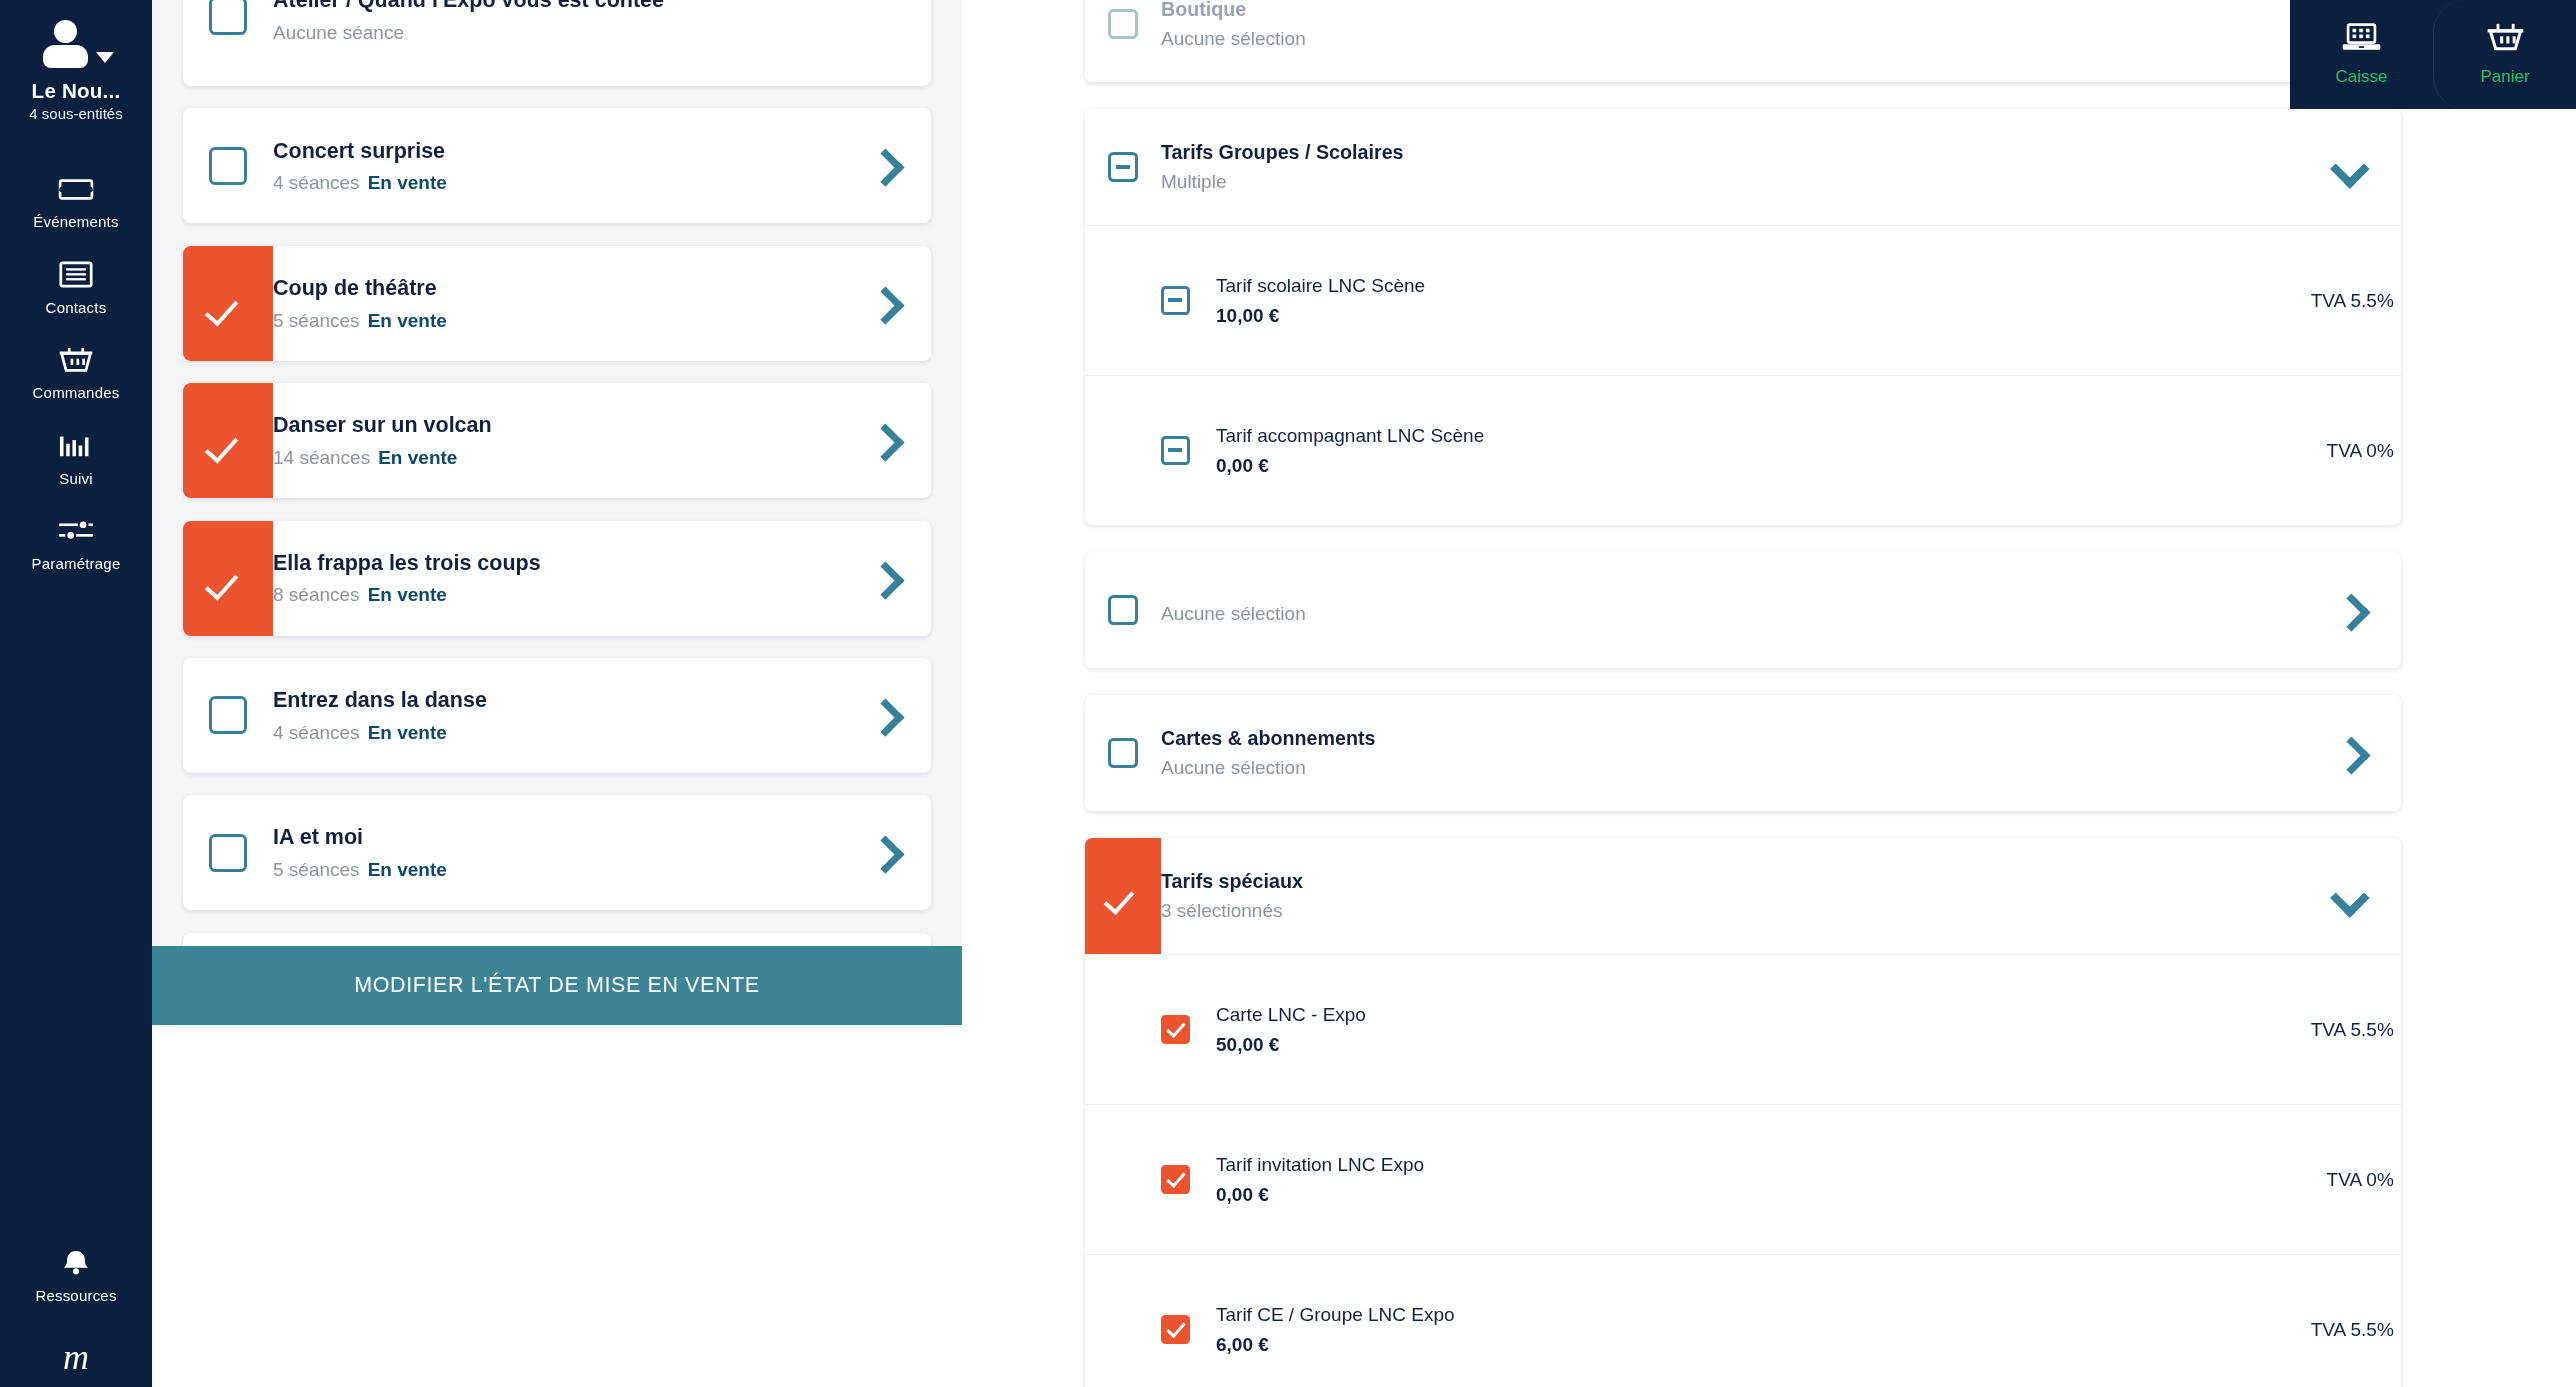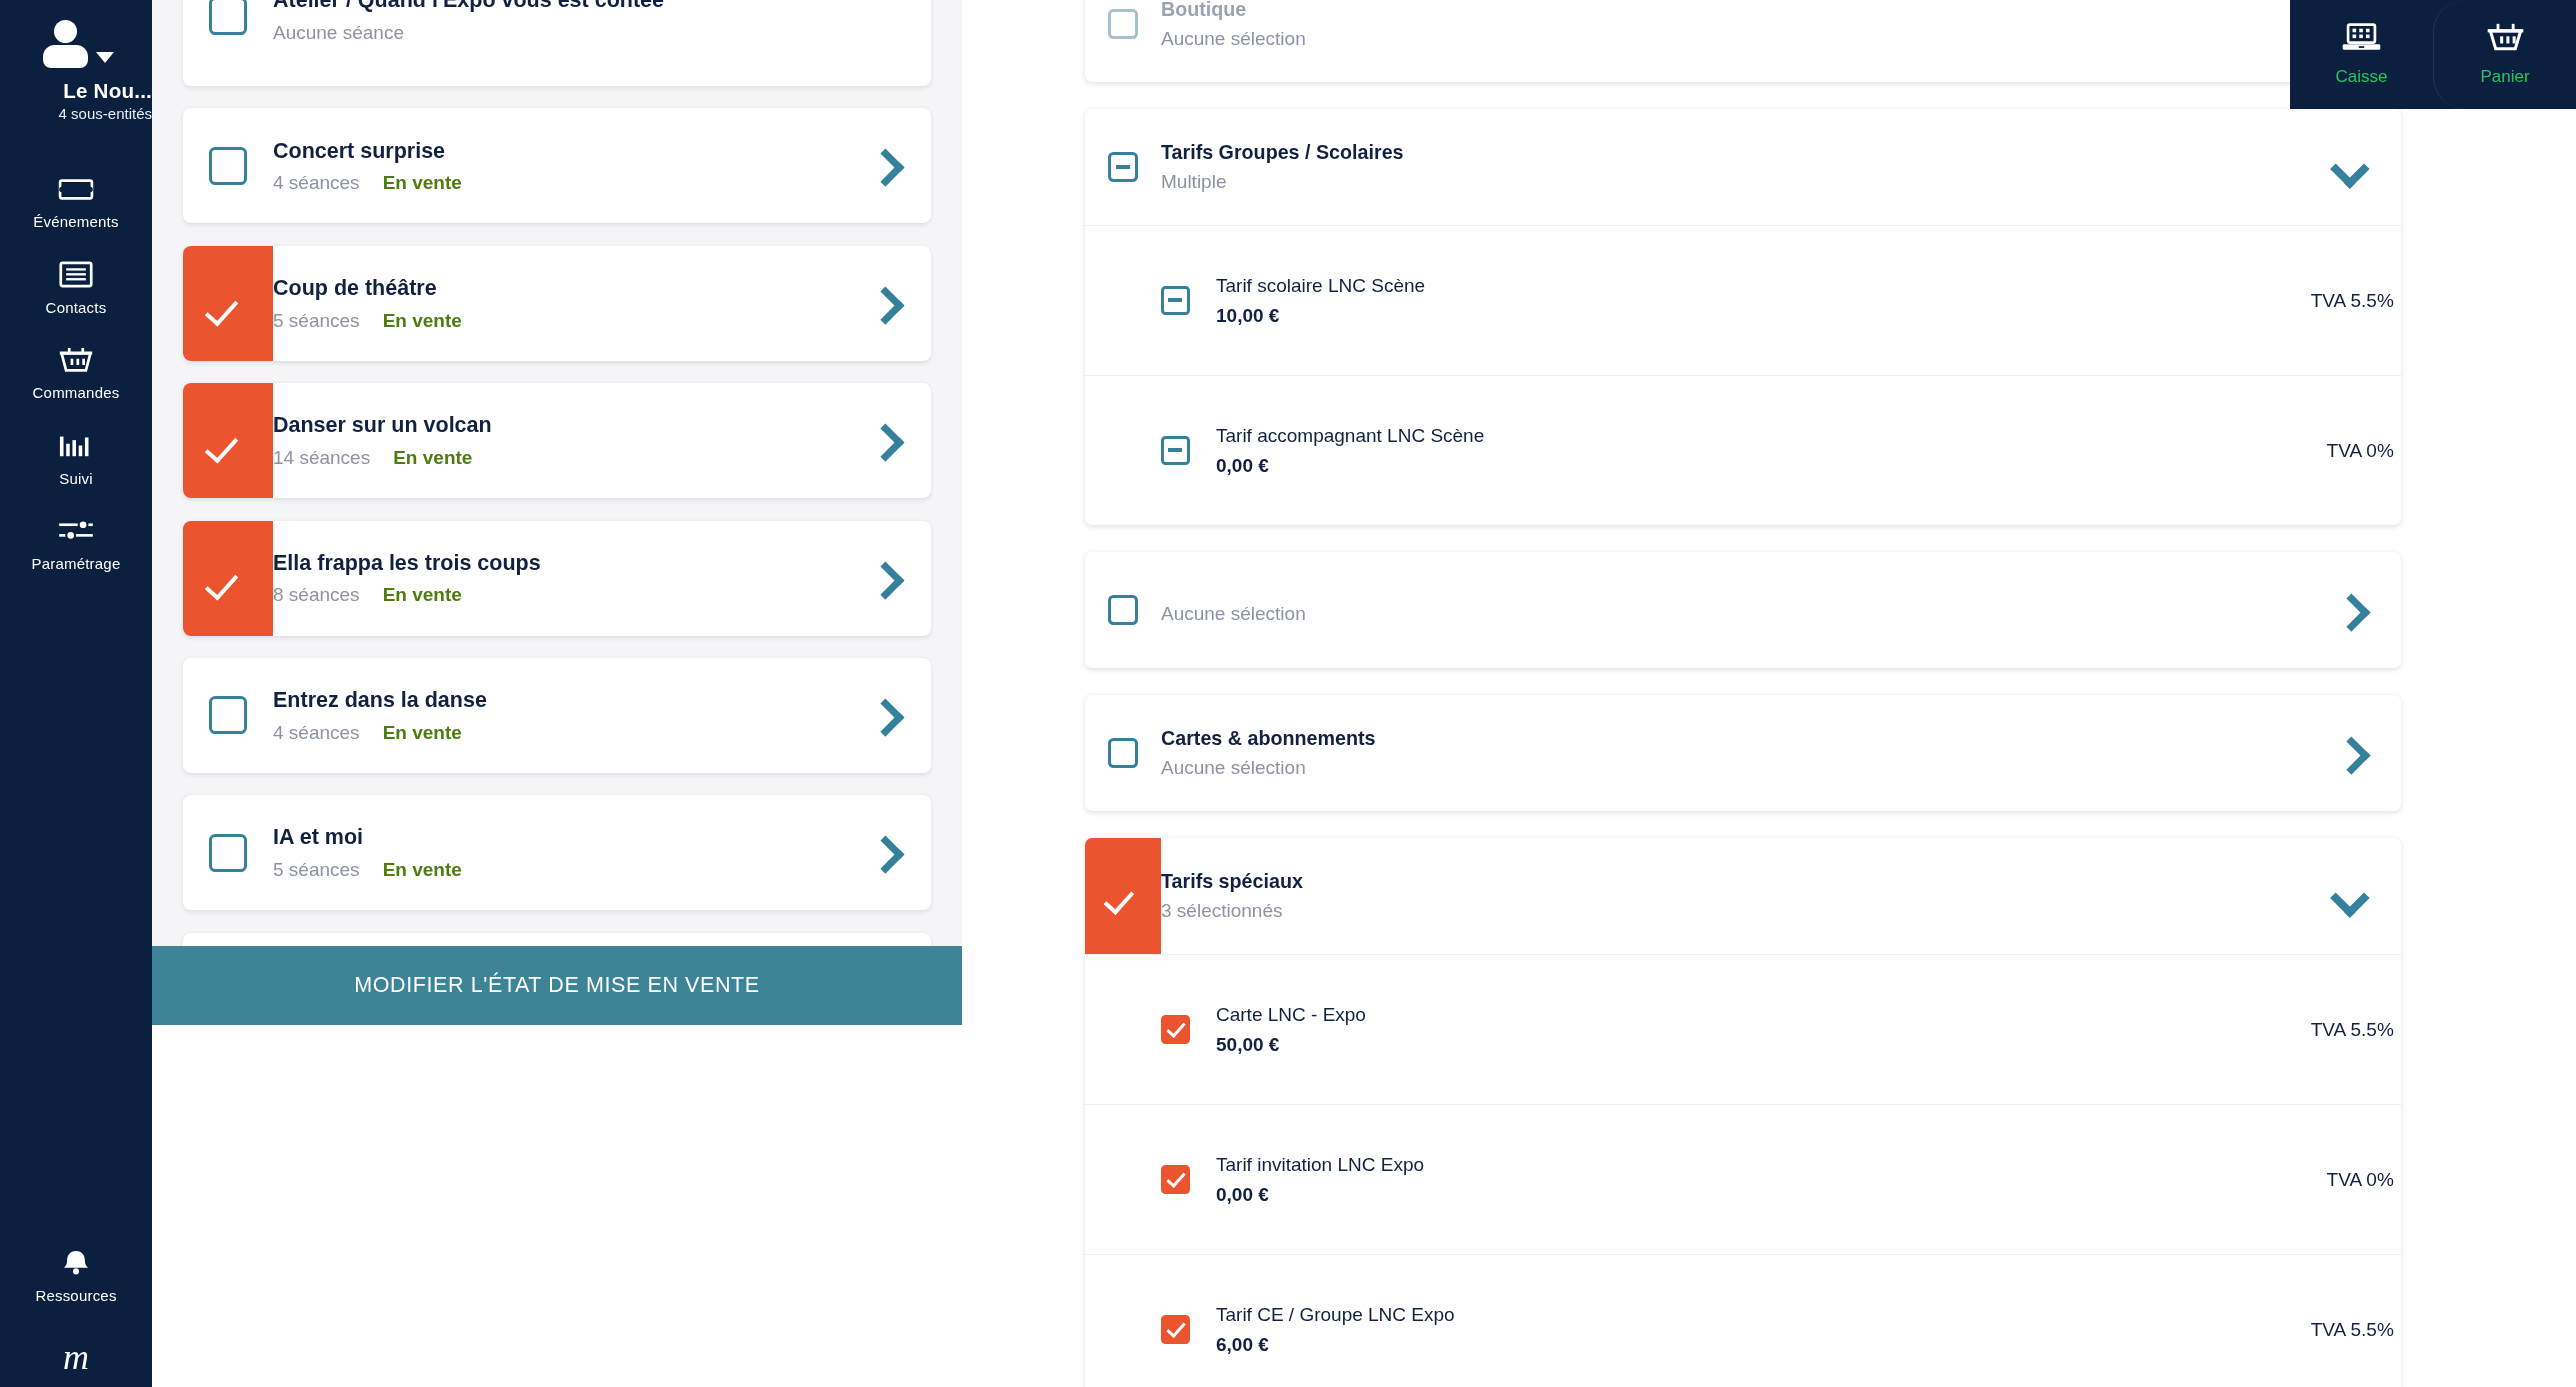--- a/index.html
+++ b/index.html
@@ -13,21 +13,21 @@
 
   
   .sidebar {
     width: 152px; height: 1387px;
     background: #0b1f3f;
     flex: 0 0 152px;
     display: flex; flex-direction: column; align-items: center;
     position: relative;
     z-index: 50;
   }
-  .user-block { margin-top: 18px; display: flex; flex-direction: column; align-items: flex-end; width: 100%; cursor: pointer; }
+  .user-block { margin-top: 18px; display: flex; flex-direction: column; align-items: center; width: 100%; cursor: pointer; }
   .avatar-row { display: flex; align-items: flex-end; justify-content: center; width: 100%; }
   .avatar { width: 55px; height: 50px; position: relative; }
   .avatar .head { position: absolute; left: 16px; top: 1.8px; width: 23px; height: 23px; border-radius: 50%; background: #fff; }
   .avatar .body { position: absolute; left: 5.4px; top: 27px; width: 45px; height: 23px; border-radius: 11.6px 11.6px 8px 8px; background: #fff; }
   .caret-down { width: 0; height: 0; border-left: 9.8px solid transparent; border-right: 9.8px solid transparent; border-top: 11.6px solid #ffffff; margin-left: 3.6px; margin-bottom: 5.4px; }
   .user-name { color:#fff; font-size: 20.6px; font-weight: bold; margin-top: 10.7px; letter-spacing: 0.2px; }
   .user-sub { color:#e9eef5; font-size: 15px; margin-top: 2.7px; }
 
   .nav { margin-top: 36px; width: 100%; }
   .nav-item {
@@ -72,21 +72,21 @@
   .tick { width: 36px; height: 23px; position: relative; }
   .tick::before {
     content: ""; position: absolute; left: 2.7px; top: 1.8px;
     width: 13.4px; height: 27px; border: 4.5px solid #fff;
     border-top: none; border-left: none;
     transform: rotate(42deg);
   }
   .ev-body { flex: 1; display: flex; flex-direction: column; justify-content: center; padding: 9px 0; }
   .ev-title { color: #122141; font-size: 21.5px; font-weight: bold; line-height: 1.28; max-width: 474px; }
   .ev-meta { margin-top: 7.2px; font-size: 19px; color: #8d93a3; }
-  .ev-meta .status { color: #4d7c0f; font-weight: bold; margin-left: 23px; }
+  .ev-meta .status { color: #0c4a6e; font-weight: bold; margin-left: 8px; }
   .ev-meta .status.none { color:#8d93a3; font-weight: normal; margin-left: 0; }
   .ev-arrow { flex: 0 0 98px; display: flex; align-items: center; justify-content: center; }
   .chev { width: 23px; height: 23px; border: 0; position: relative; }
   .chev::before {
     content:""; position: absolute; left: 1.8px; top: 0;
     width: 19.7px; height: 19.7px;
     border-top: 7.2px solid #35809a; border-right: 7.2px solid #35809a;
     transform: rotate(45deg);
   }
 

